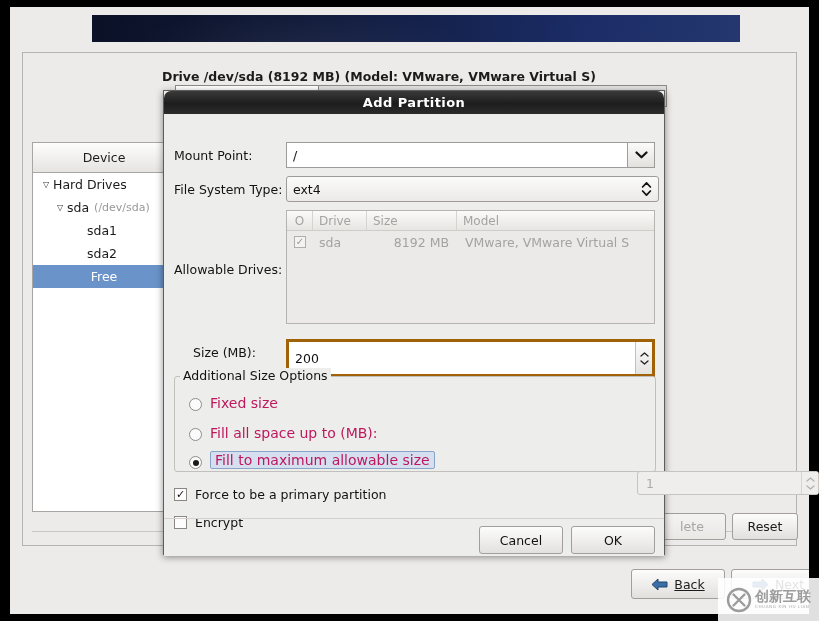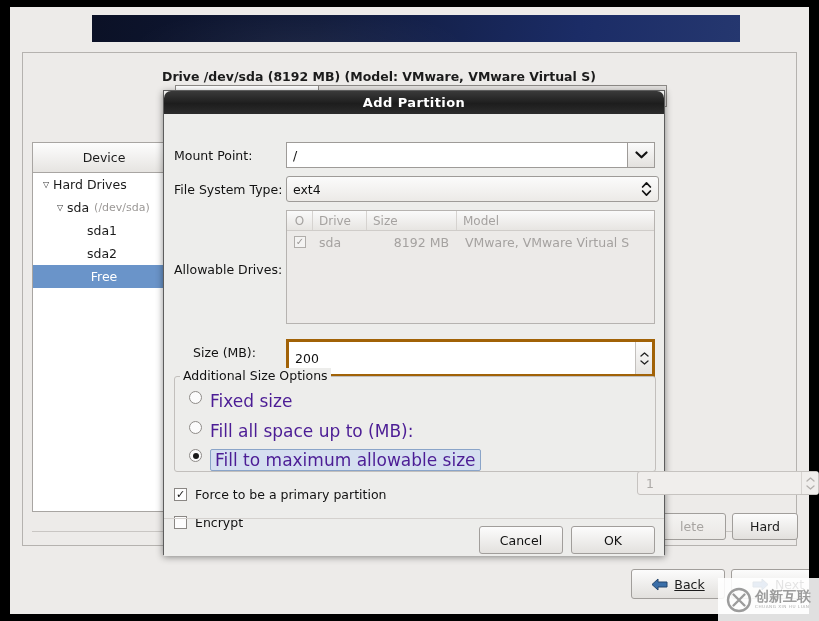--- a/index.html
+++ b/index.html
@@ -225,21 +225,21 @@
     position: absolute; left: 10px; top: 262px; width: 482px; height: 96px;
     border: 1px solid #c2bfbc; border-radius: 3px;
   }
   #size-group-title {
     position: absolute; left: 16px; top: 254px;
     background: #ededeb; padding: 0 3px;
     font-size: 12.5px; color: #121212;
   }
   .radio-row {
     position: absolute; left: 14px; height: 20px;
-    display: flex; align-items: flex-start; font-size: 17px; color: #4c1d95;
+    display: flex; align-items: flex-end; font-size: 14px; color: #be185d;
   }
   .radio {
     width: 13px; height: 13px; border-radius: 50%;
     border: 1px solid #8f8c89; background: #fbfbfb;
     display: flex; align-items: center; justify-content: center;
     margin-right: 8px; flex: none;
   }
   .radio .dot {
     width: 6px; height: 6px; border-radius: 50%; background: #1a1a1a;
   }
@@ -338,21 +338,21 @@
     </div>
 
     <div class="tree-row indent3 selected">
       <span>Free</span>
     </div>
   </div>
 
   <div id="right-pane-div"></div>
 
   <div class="gbtn disabled" id="btn-delete">lete</div>
-  <div class="gbtn" id="btn-reset">Hard</div>
+  <div class="gbtn" id="btn-reset">Reset</div>
 
   <div class="gbtn" id="btn-back">
     <svg class="arrow-svg" width="17" height="13" viewBox="0 0 17 13">
       <path d="M7 1 L1 6.5 L7 12 L7 9 L16 9 L16 4 L7 4 Z" fill="#3a6ea8" stroke="#22456c" stroke-width="1"></path>
     </svg>
     <span class="navlbl ul">Back</span>
   </div>
 
   <div class="gbtn" id="btn-next">
     <svg class="arrow-svg" width="17" height="13" viewBox="0 0 17 13">

